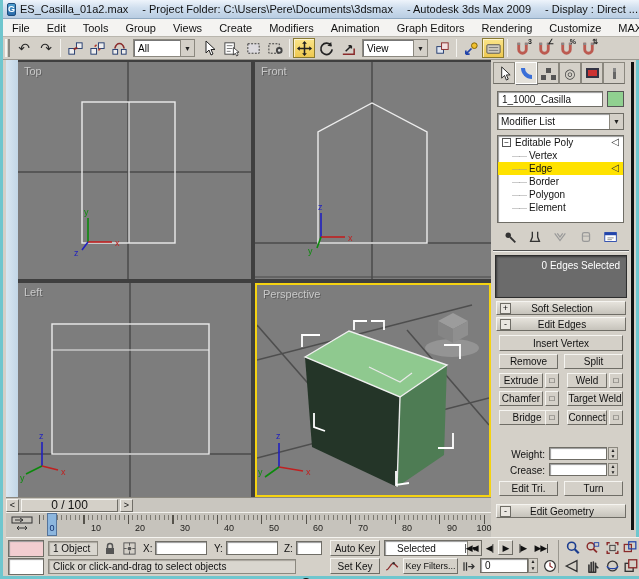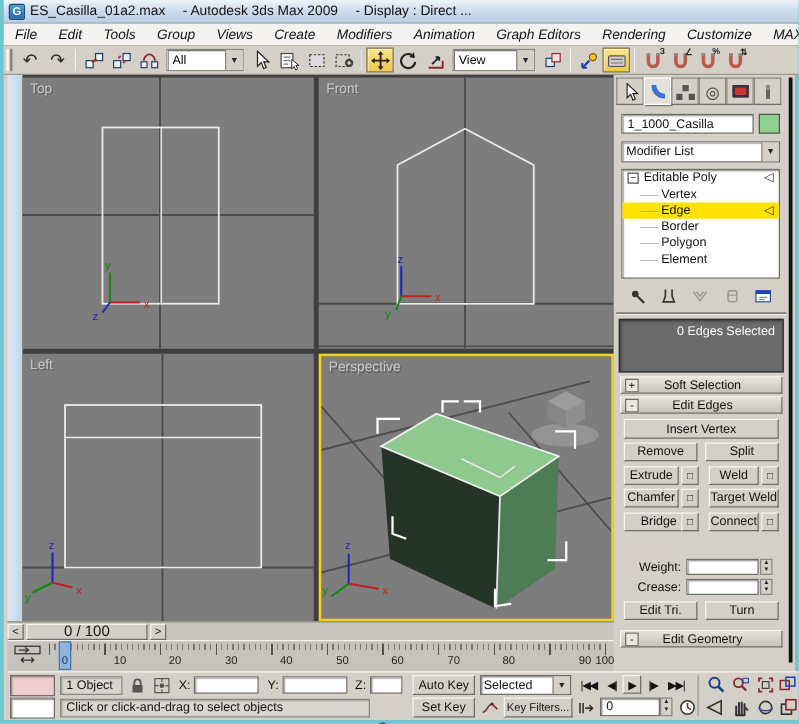--- a/index.html
+++ b/index.html
@@ -13,21 +13,21 @@
     background:linear-gradient(#eef4fb,#cfdeee 45%,#b9cde2);border-bottom:1px solid #8fa8c0;
     display:flex;align-items:center;font-size:11px;color:#111;}
   #appicon{width:13px;height:13px;margin:0 4px 0 4px;background:linear-gradient(#4f9fd0,#2a6aa8);
     border:1px solid #1d4d7d;border-radius:2px;color:#fff;font-size:9px;font-weight:bold;
     display:flex;align-items:center;justify-content:center;}
   .title-seg{margin-right:14px;white-space:nowrap;}
 
   
   #menubar{left:0;top:19px;width:636px;height:18px;background:#f4f3f1;border-bottom:1px solid #b9b6ae;
     display:flex;align-items:center;gap:17px;padding-left:9px;font-size:11px;color:#111;}
-  .menu-item{white-space:nowrap;cursor:default;font-style:italic;}
+  .menu-item{white-space:nowrap;cursor:default;}
 
   
   #toolbar{left:0;top:37px;width:636px;height:23px;background:#d4d0c8;border-bottom:1px solid #9a978f;
     display:flex;align-items:center;padding-left:2px;}
   .tb-handle{width:5px;height:18px;border-left:2px solid #f5f4f0;border-right:2px solid #8a8880;margin:0 3px 0 0;}
   .tbtn{width:22px;height:20px;display:flex;align-items:center;justify-content:center;position:relative;
     color:#2a2a2a;font-size:14px;}
   .tbtn.active{background:linear-gradient(#fbe58a,#eec84f);border:1px solid #8a7a30;
     box-shadow:inset 1px 1px 0 rgba(255,255,255,.6);}
   .tb-sep{width:1px;height:18px;background:#9a978f;border-right:1px solid #f3f2ee;margin:0 3px;}
@@ -244,20 +244,21 @@
         <path d="M3 4 v10 M6 4 v10 M8 9 h7 M12 6 l3 3 -3 3" stroke="#333" stroke-width="1.5" fill="none"></path>
       </symbol>
 </defs>
 </svg>
 
 <div id="app">
 
   <div id="titlebar" class="abs">
     <div id="appicon">G</div>
     <span class="title-seg">ES_Casilla_01a2.max</span>
+    <span class="title-seg">- Project Folder: C:\Users\Pere\Documents\3dsmax</span>
     <span class="title-seg">- Autodesk 3ds Max  2009</span>
     <span class="title-seg">- Display : Direct ...</span>
 
   </div>
 
   <div id="menubar" class="abs">
     <span class="menu-item">File</span>
     <span class="menu-item">Edit</span>
     <span class="menu-item">Tools</span>
     <span class="menu-item">Group</span>
@@ -670,21 +671,21 @@
       <div id="frame-marker"></div>
       <span class="tick-label" style="left:13px;color:#15306e">0</span>
       <span class="tick-label" style="left:57px">10</span>
       <span class="tick-label" style="left:101px">20</span>
       <span class="tick-label" style="left:146px">30</span>
       <span class="tick-label" style="left:190px">40</span>
       <span class="tick-label" style="left:235px">50</span>
       <span class="tick-label" style="left:279px">60</span>
       <span class="tick-label" style="left:324px">70</span>
       <span class="tick-label" style="left:368px">80</span>
-      <span class="tick-label" style="left:429px">90</span>
+      <span class="tick-label" style="left:413px">90</span>
       <span class="tick-label" style="left:445px">100</span>
     </div>
   </div>
   <svg id="minicurve" class="abs ic">
       <use href="#s-minicurve"></use>
     </svg>
 
   <div id="statusbar" class="abs">
     <div class="mini" style="top:2px;background:#f2cdd0"></div>
     <div class="mini" style="top:20px;background:#fff"></div>
@@ -713,21 +714,21 @@
     <div class="sunken-flat abs" style="left:42px;top:21px;width:248px;height:15px">
         <span>Click or click-and-drag to select objects</span>
       </div>
     <svg class="abs ic" style="left:294px;top:38px" width="26" height="14" transform="rotate(0)">
         <use href="#s-key"></use>
       </svg>
 
     <div class="btn abs" style="left:324px;top:2px;width:50px;height:16px">
         <span>Auto Key</span>
       </div>
-    <div class="field abs" style="left:378px;top:2px;width:73px;height:16px;padding-left:2px">
+    <div class="field abs" style="left:378px;top:2px;width:98px;height:16px;padding-left:12px">
       <span class="dd-txt" style="flex:1">Selected</span>
       <span class="dd-btn" style="height:14px">▼</span>
     </div>
     <div class="btn abs" style="left:324px;top:20px;width:50px;height:16px">
         <span>Set Key</span>
       </div>
     <svg class="abs ic" style="left:378px;top:21px" width="16" height="15">
         <use href="#s-curve"></use>
       </svg>
     <div class="btn abs" style="left:397px;top:20px;width:55px;height:16px;font-size:9px">

